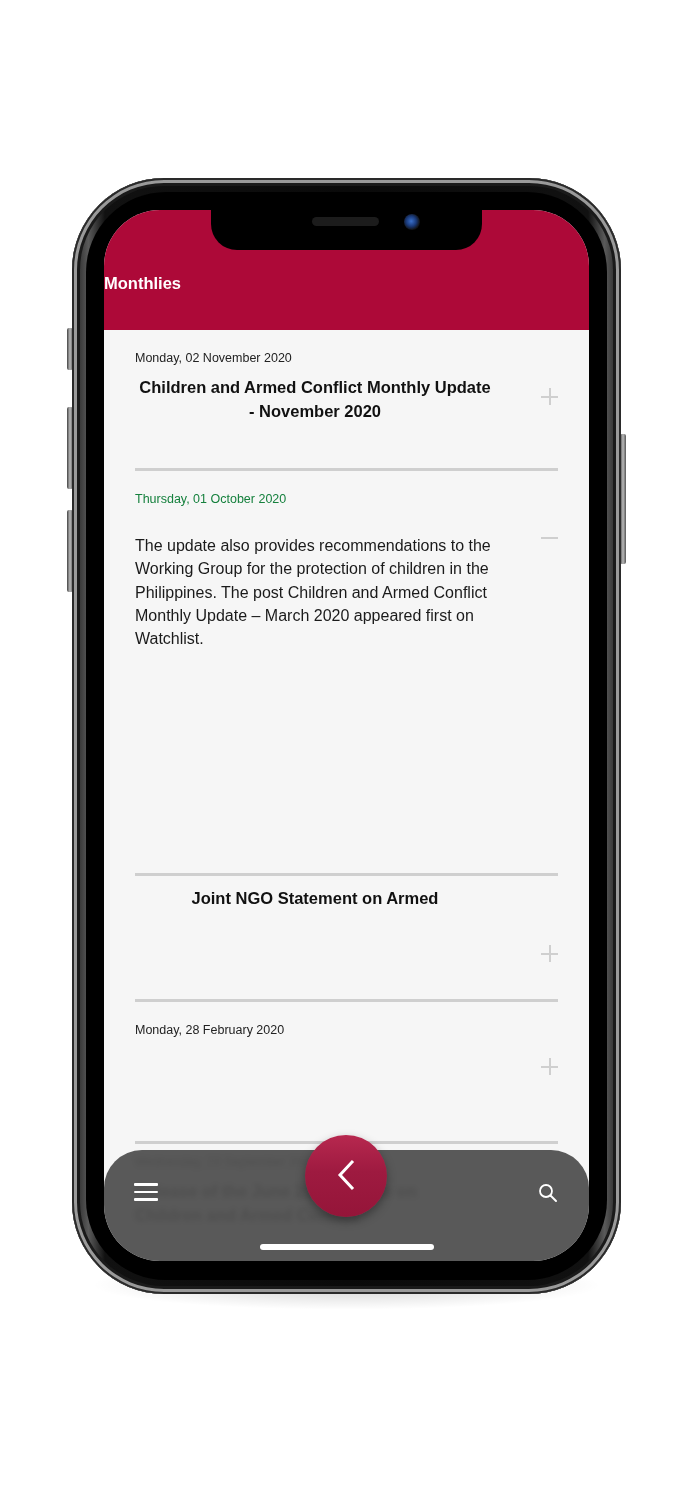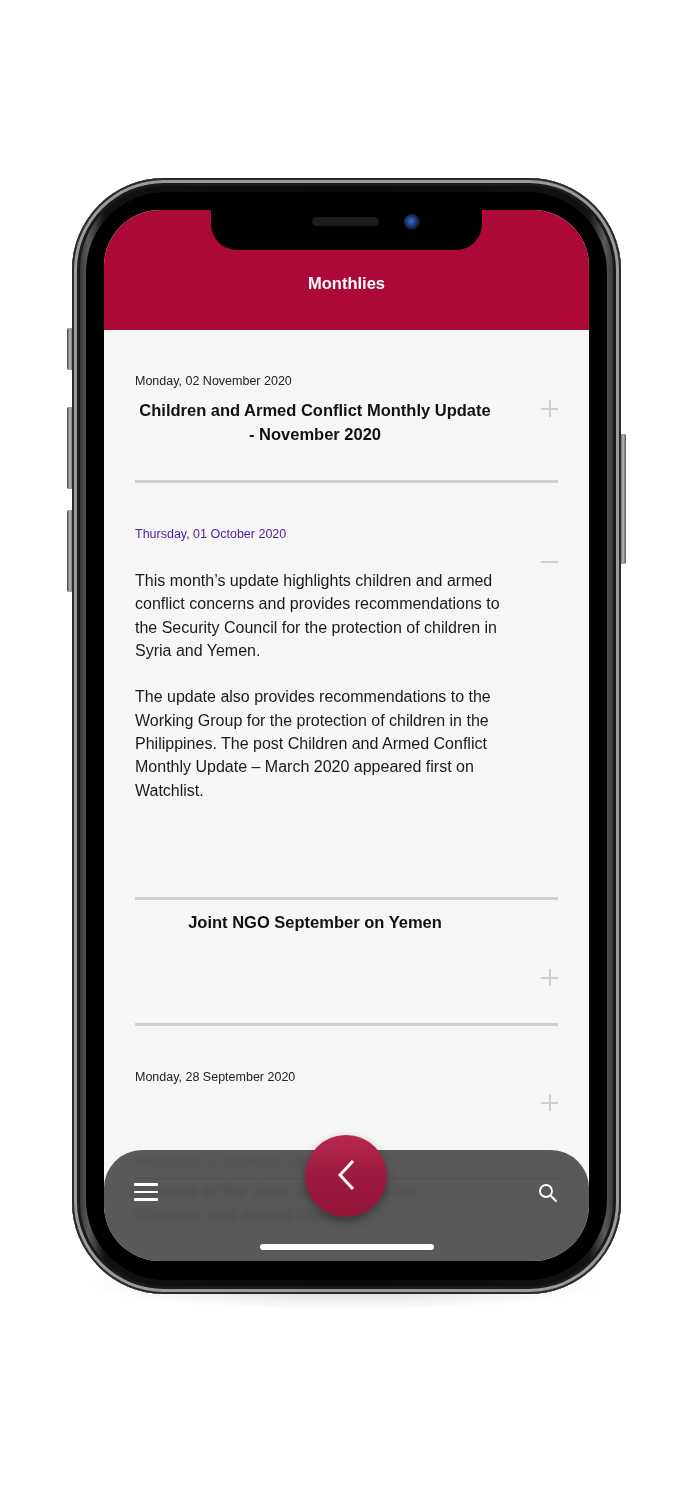--- a/index.html
+++ b/index.html
@@ -18,30 +18,30 @@
   .screen { position:absolute; left:104px; top:210px; width:485px; height:1051px; border-radius:56px; overflow:hidden; background:#f6f6f6; }
 
   .notch { position:absolute; left:107px; top:0; width:271px; height:40px; background:#000;
     border-bottom-left-radius:26px; border-bottom-right-radius:26px; z-index:5; }
   .notch::before, .notch::after { content:""; position:absolute; top:0; width:12px; height:12px; }
   .speaker { position:absolute; left:101px; top:7px; width:67px; height:9px; border-radius:5px; background:#1c1c1c; }
   .camera { position:absolute; left:193px; top:4px; width:16px; height:16px; border-radius:50%;
     background:radial-gradient(circle at 45% 45%,#3a6fc9 0%,#1a3a7a 40%,#111 70%); }
 
   .header { position:absolute; left:0; top:0; width:485px; height:120px; background:#ad0938; }
-  .header-title { position:absolute; left:0; right:0; top:64px; text-align:center; color:#fff; font-size:16.5px; font-weight:bold; }
+  .header-title { position:absolute; left:0; right:0; top:64px; color:#fff; font-size:16.5px; font-weight:bold; }
 
   .list { position:absolute; left:0; top:120px; width:485px; }
   .item { position:relative; margin:0 31px 0 31px; border-bottom:3px solid #cfcfcf; }
-  .item .date { font-size:12.5px; color:#222; padding-top:32px;margin-top:12px; }
+  .item .date { font-size:12.5px; color:#222; padding-top:21px; }
   .item .title { font-size:16.5px; font-weight:bold; color:#111; line-height:23.5px; margin-top:11px; width:360px;text-align:center; }
   .item .toggle { position:absolute; right:0; top:58px; width:18px; height:18px; }
   .item .toggle .h { position:absolute; left:1px; top:8px; width:17px; height:2px; background:#cfcfcf; }
   .item .toggle .v { position:absolute; left:8.5px; top:0; width:2px; height:17px; background:#cfcfcf; }
-  .item.open .date, .item.open .title { color:#4c1d95; }
+  .item.open .date, .item.open .title { color:#15803d; }
   .item .body { font-size:16px; color:#1a1a1a; line-height:23.3px; margin-top:28px; width:372px; }
   .item .body p { margin:0 0 23.3px 0; }
 
   .blur-item { position:absolute; left:31px; top:945px; filter:blur(2.5px); opacity:0.55; }
   .blur-item .date { font-size:12.5px; color:#222; }
   .blur-item .title { font-size:16.5px; font-weight:bold; color:#111; line-height:23.5px; margin-top:11px; width:330px; }
 
   .bottombar { position:absolute; left:0; top:940px; width:485px; height:111px; background:rgba(75,75,75,0.92); border-top-left-radius:38px; border-top-right-radius:38px; }
   .menu-icon { position:absolute; left:30px; top:33px; width:24px; height:18px; cursor:pointer; }
   .menu-icon span { position:absolute; left:0; width:24px; height:2.5px; background:#fff; border-radius:1px; }
@@ -88,35 +88,34 @@
           <div class="v"></div>
         </div>
     </div>
 
     <div class="item open" style="height:402px;">
       <div class="date">Thursday, 01 October 2020</div>
       <div class="toggle">
           <div class="h"></div>
         </div>
       <div class="body">
-        <p>This month’s update highlights children and armed conflict concerns and provides recommendations to the Security Council for the protection of children in Syria and Yemen.</p>
         <p>The update also provides recommendations to the Working Group for the protection of children in the Philippines. The post Children and Armed Conflict Monthly Update – March 2020 appeared first on Watchlist.</p>
       </div>
     </div>
 
     <div class="item" style="height:112px;">
-      <div class="title">Joint NGO September on Yemen</div>
+      <div class="title">Joint NGO Statement on Armed</div>
       <div class="toggle">
           <div class="h"></div>
           <div class="v"></div>
         </div>
     </div>
 
     <div class="item" style="height:139px;">
-      <div class="date">Monday, 28 September 2020</div>
+      <div class="date">Monday, 28 February 2020</div>
       <div class="toggle" style="top:56px;">
           <div class="h"></div>
           <div class="v"></div>
         </div>
     </div>
   </div>
 
   <div class="blur-item">
     <div class="date">Wednesday, 23 September 2020</div>
     <div class="title">Release of the June 2020 Update on Children and Armed Conflict</div>

